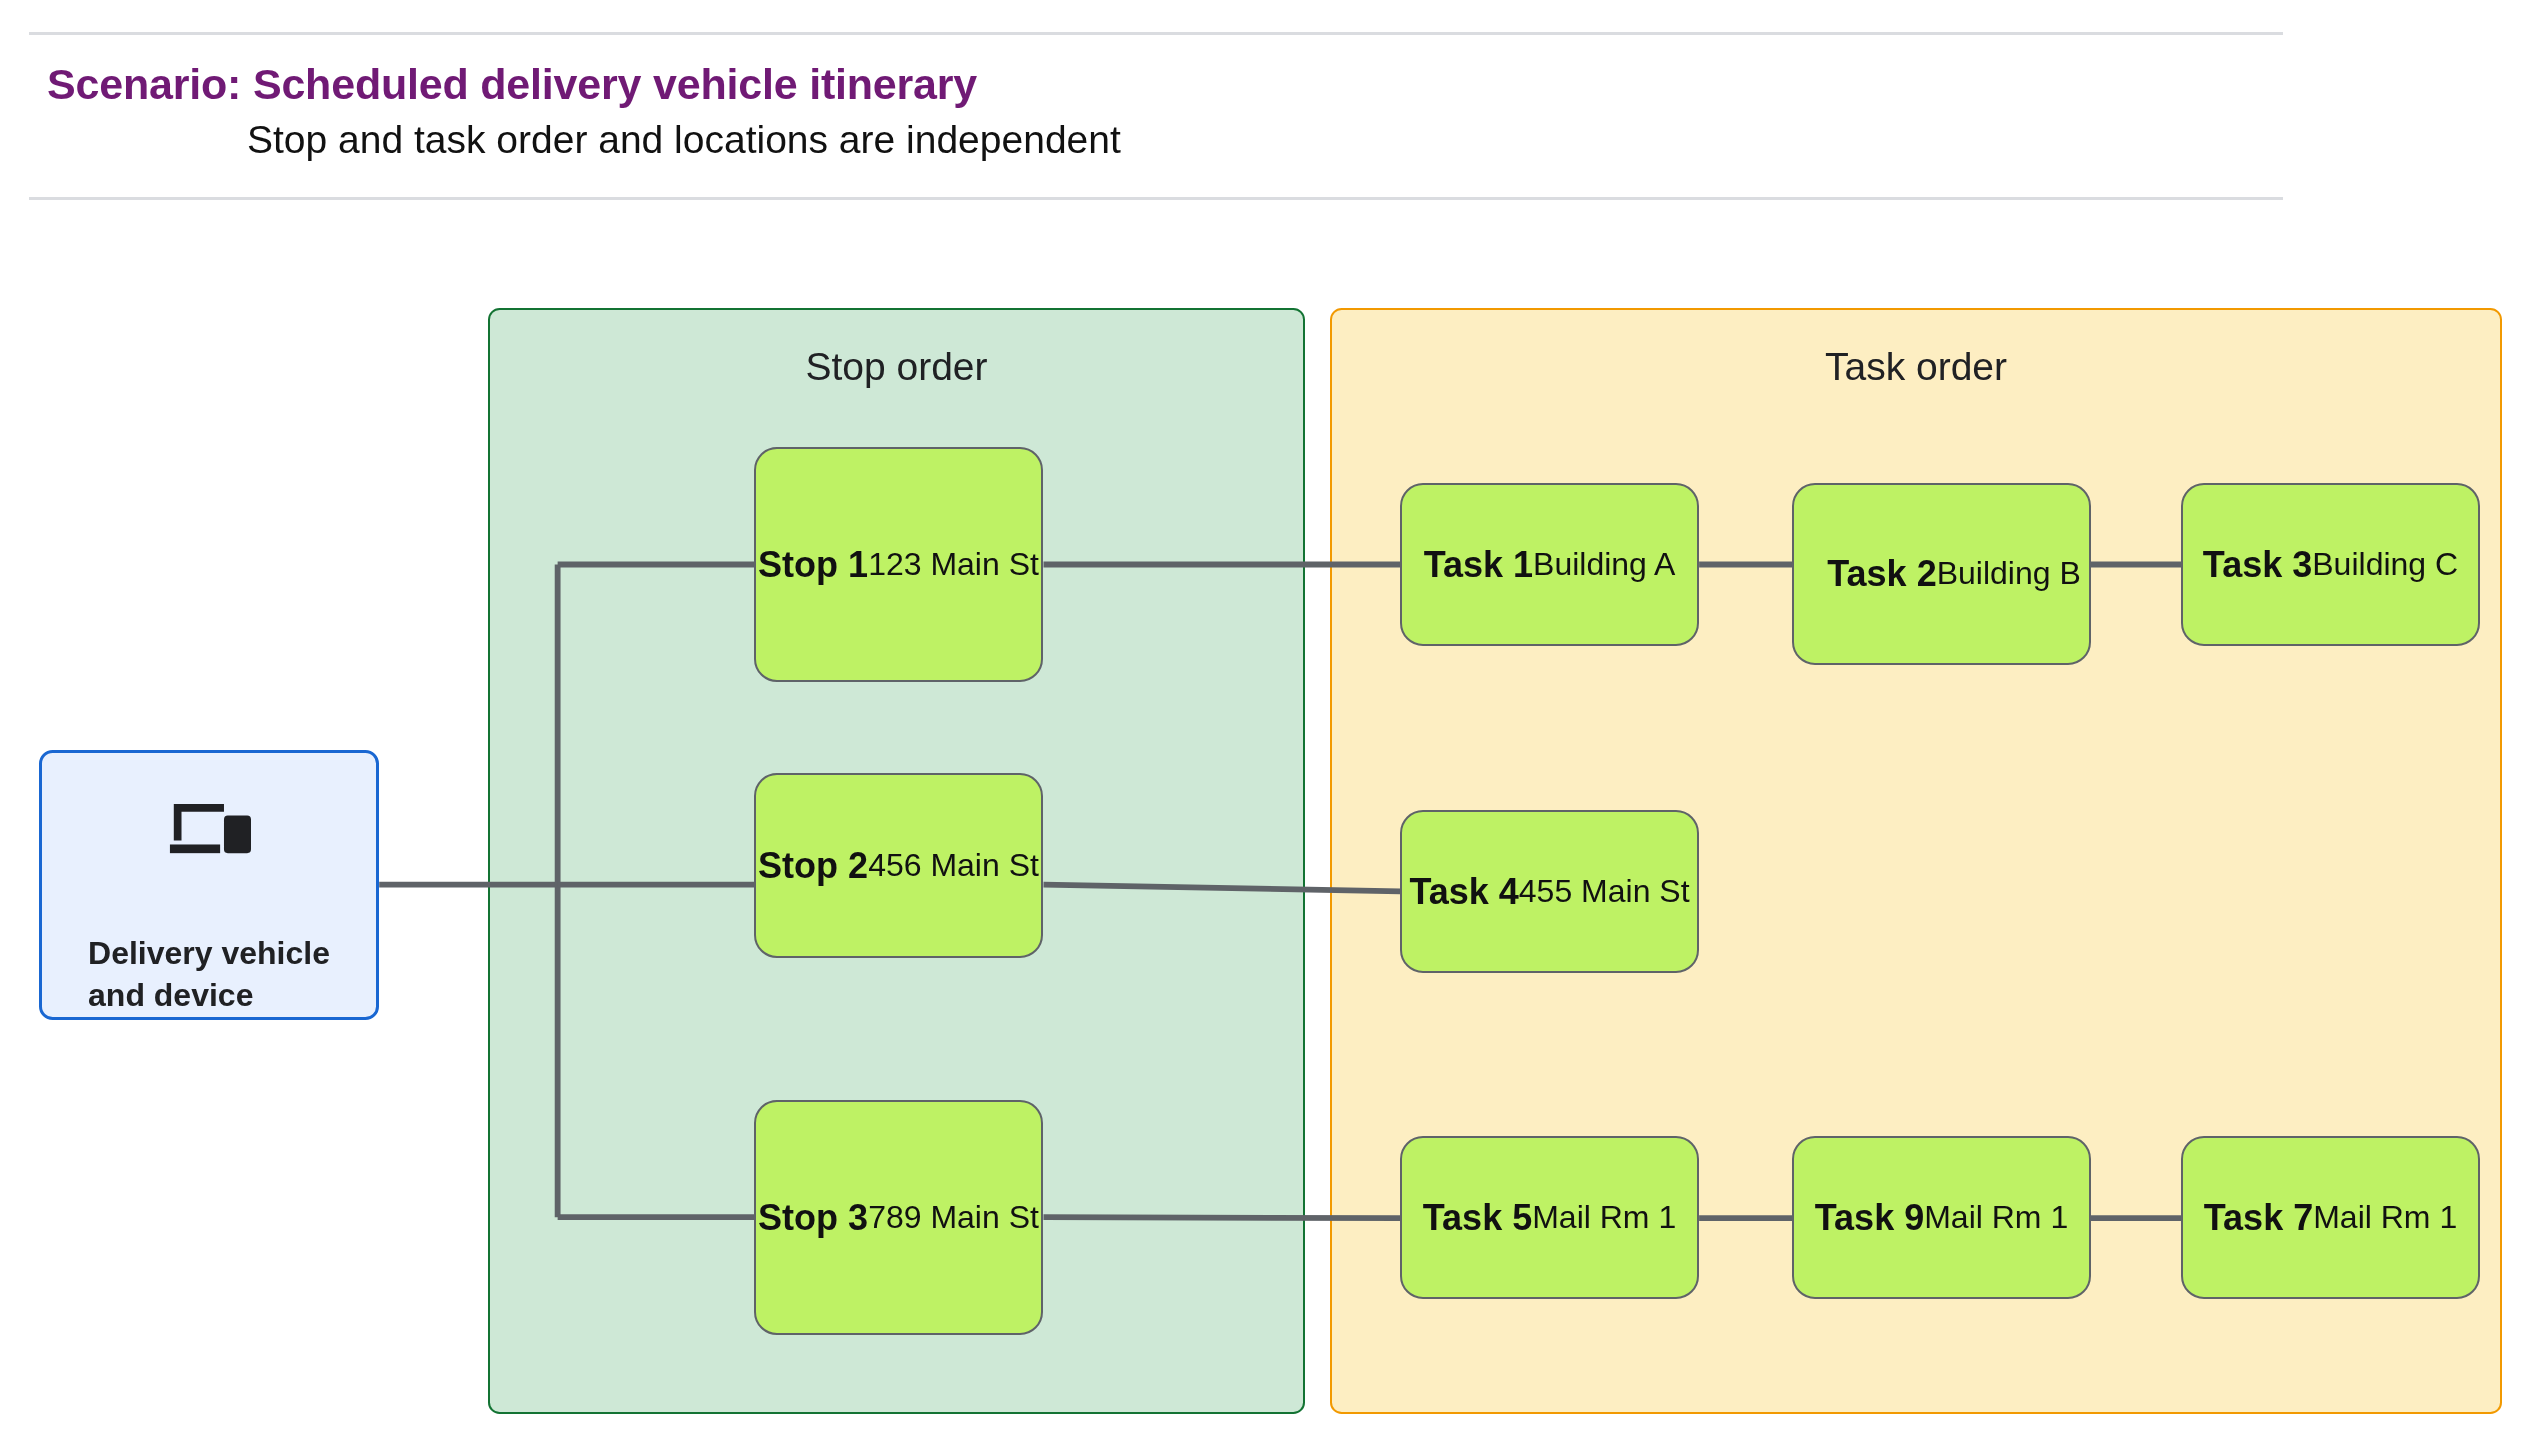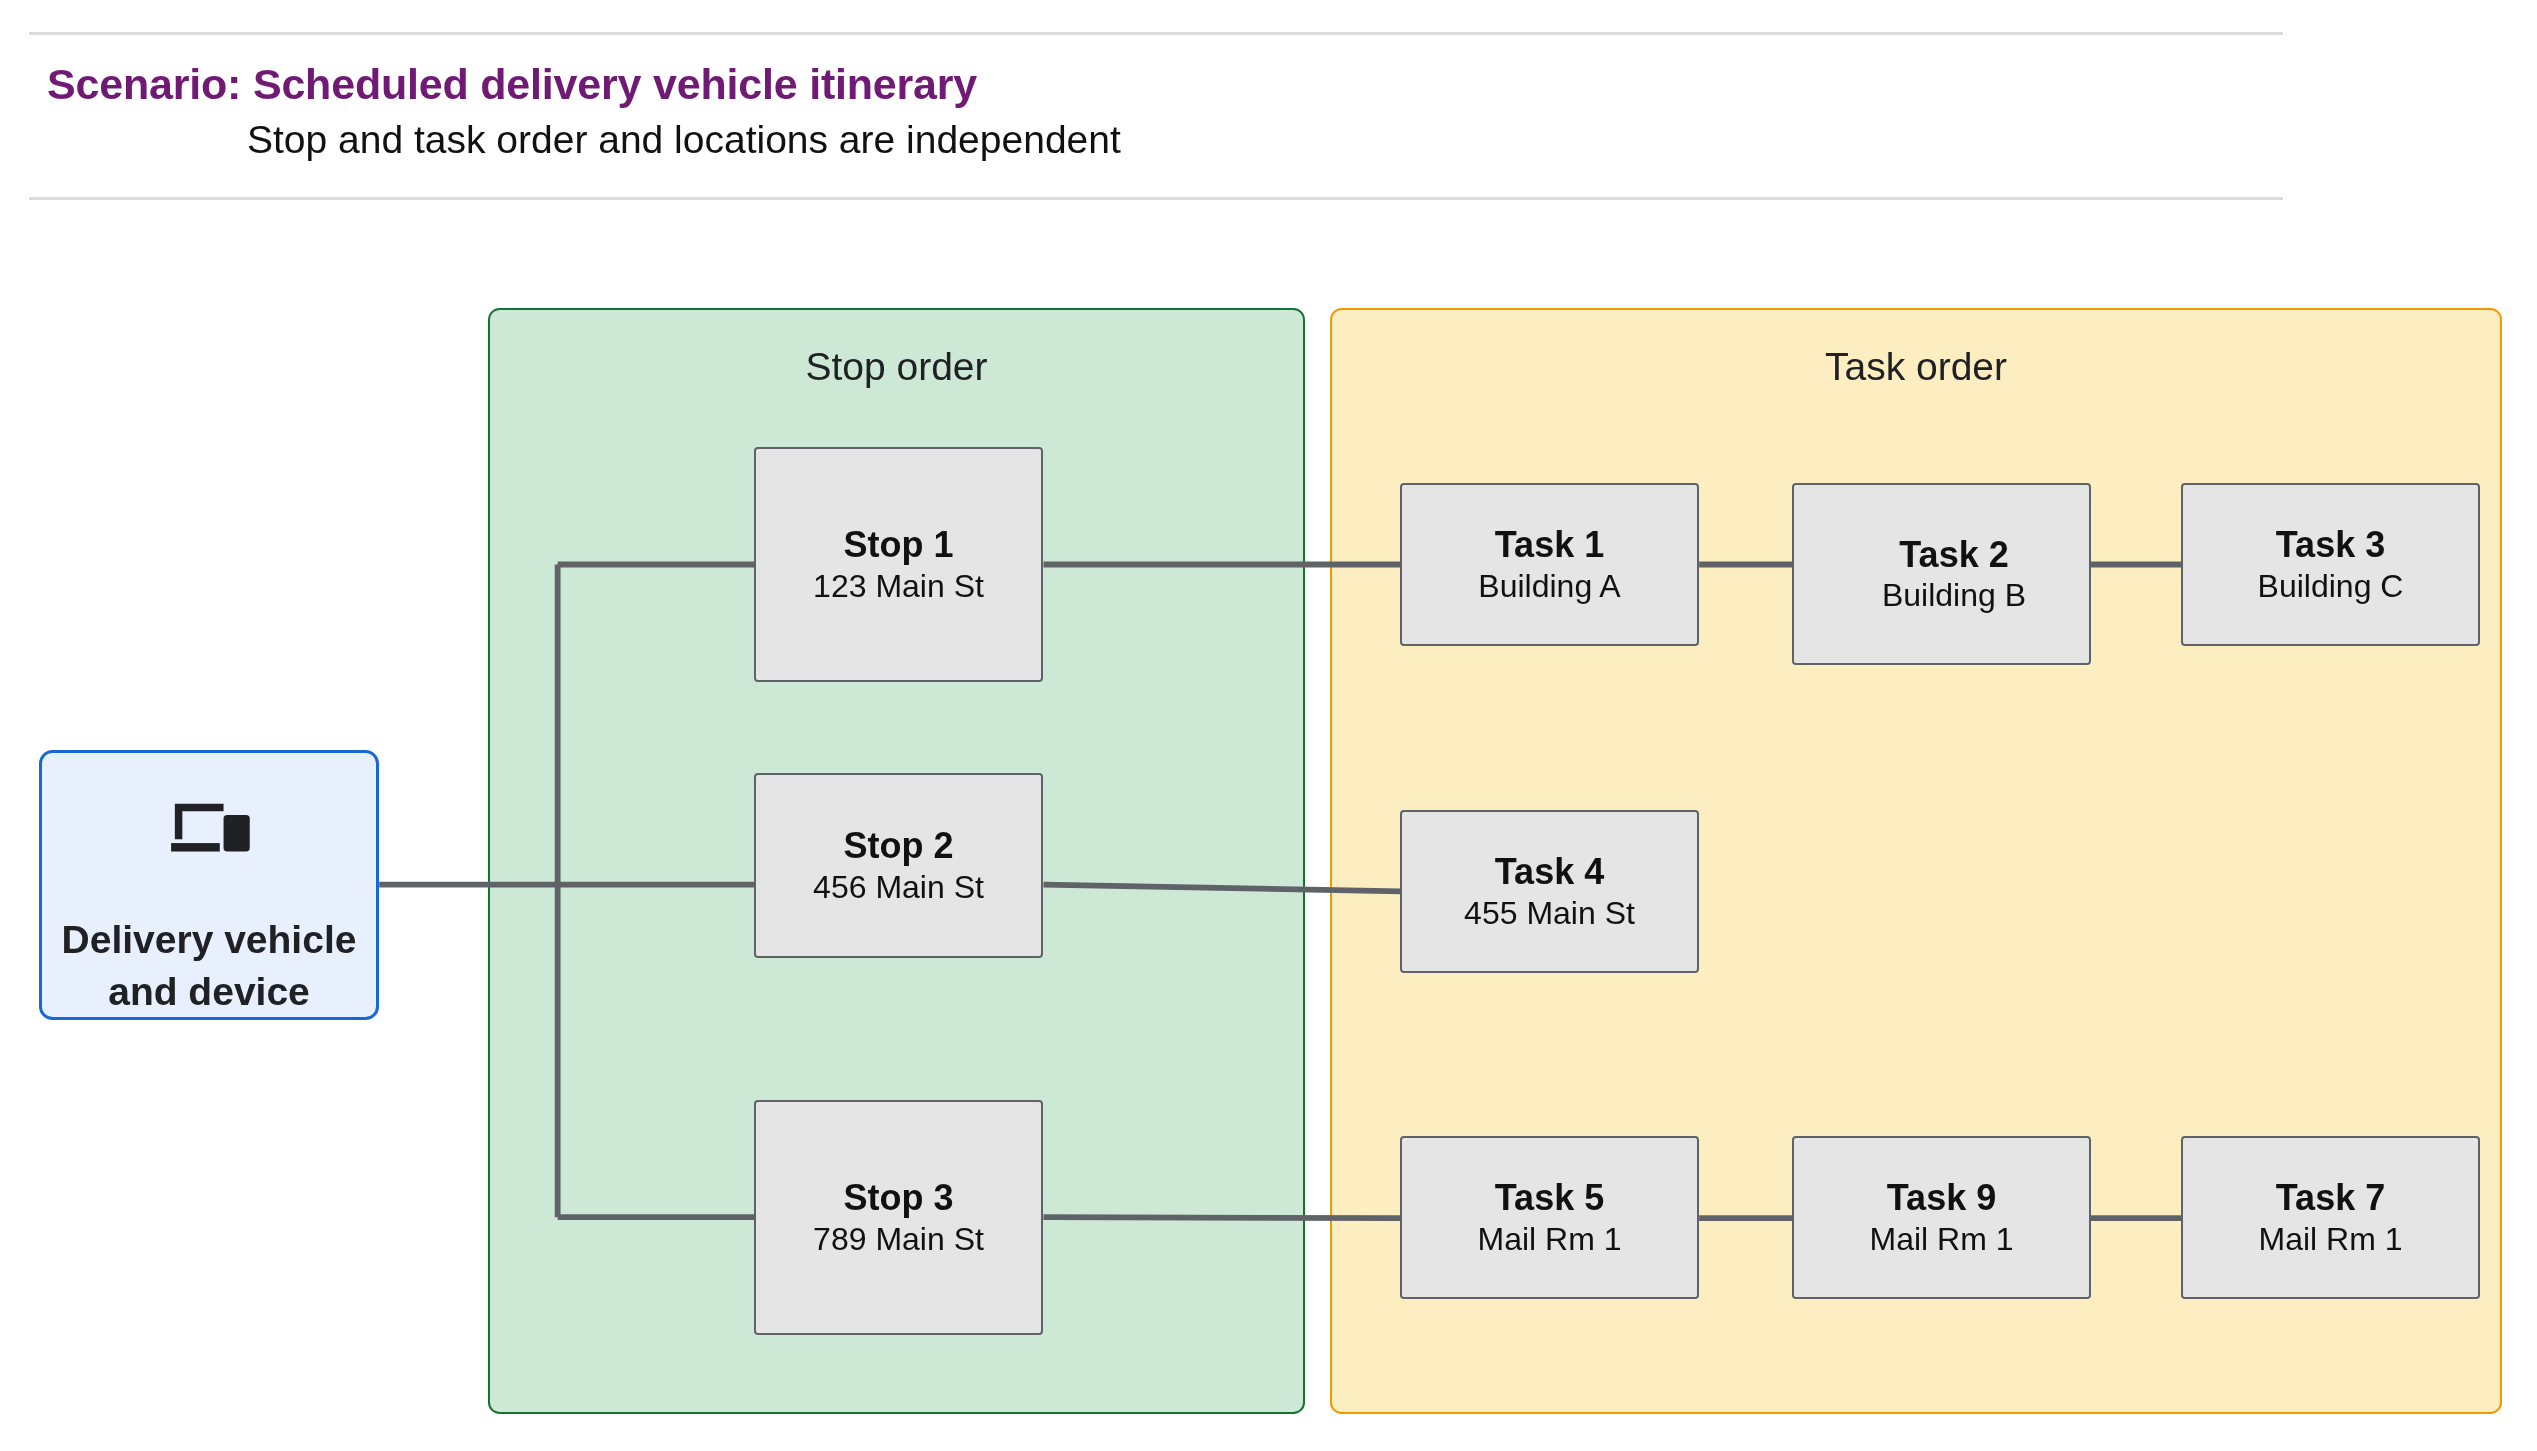--- a/index.html
+++ b/index.html
@@ -98,25 +98,25 @@
     text-align: center;
     font-size: 39px;
     font-weight: normal;
     color: #202124;
   }
 
   
   .node {
     position: absolute;
     box-sizing: border-box;
-    background: #e5e5e5;
+    background: #bef264;
     border: 2.9px solid #5f6368;
-    border-radius: 4px;
+    border-radius: 23px;
     display: flex;
-    flex-direction: column;
+    flex-direction: row;
     align-items: center;
     justify-content: center;
   }
   .node .t1 {
     font-size: 36px;
     font-weight: bold;
     color: #111111;
     line-height: 1.22;
   }
   .node .t2 {
@@ -155,23 +155,23 @@
     flex-direction: column;
     align-items: center;
     justify-content: flex-start;
   }
   #vehicle-icon {
     margin-top: 47px;
     width: 83px;
     height: 60px;
   }
   #vehicle-label {
-    margin-top: 56px;
-    text-align: center;
-    font-size: 39px;
+    margin-top: 72px;
+    text-align: left;
+    font-size: 32px;
     font-weight: bold;
     color: #202124;
     line-height: 1.32;
     white-space: pre-line;
   }
 </style>
 </head>
 <body>
 
 <div id="header">

